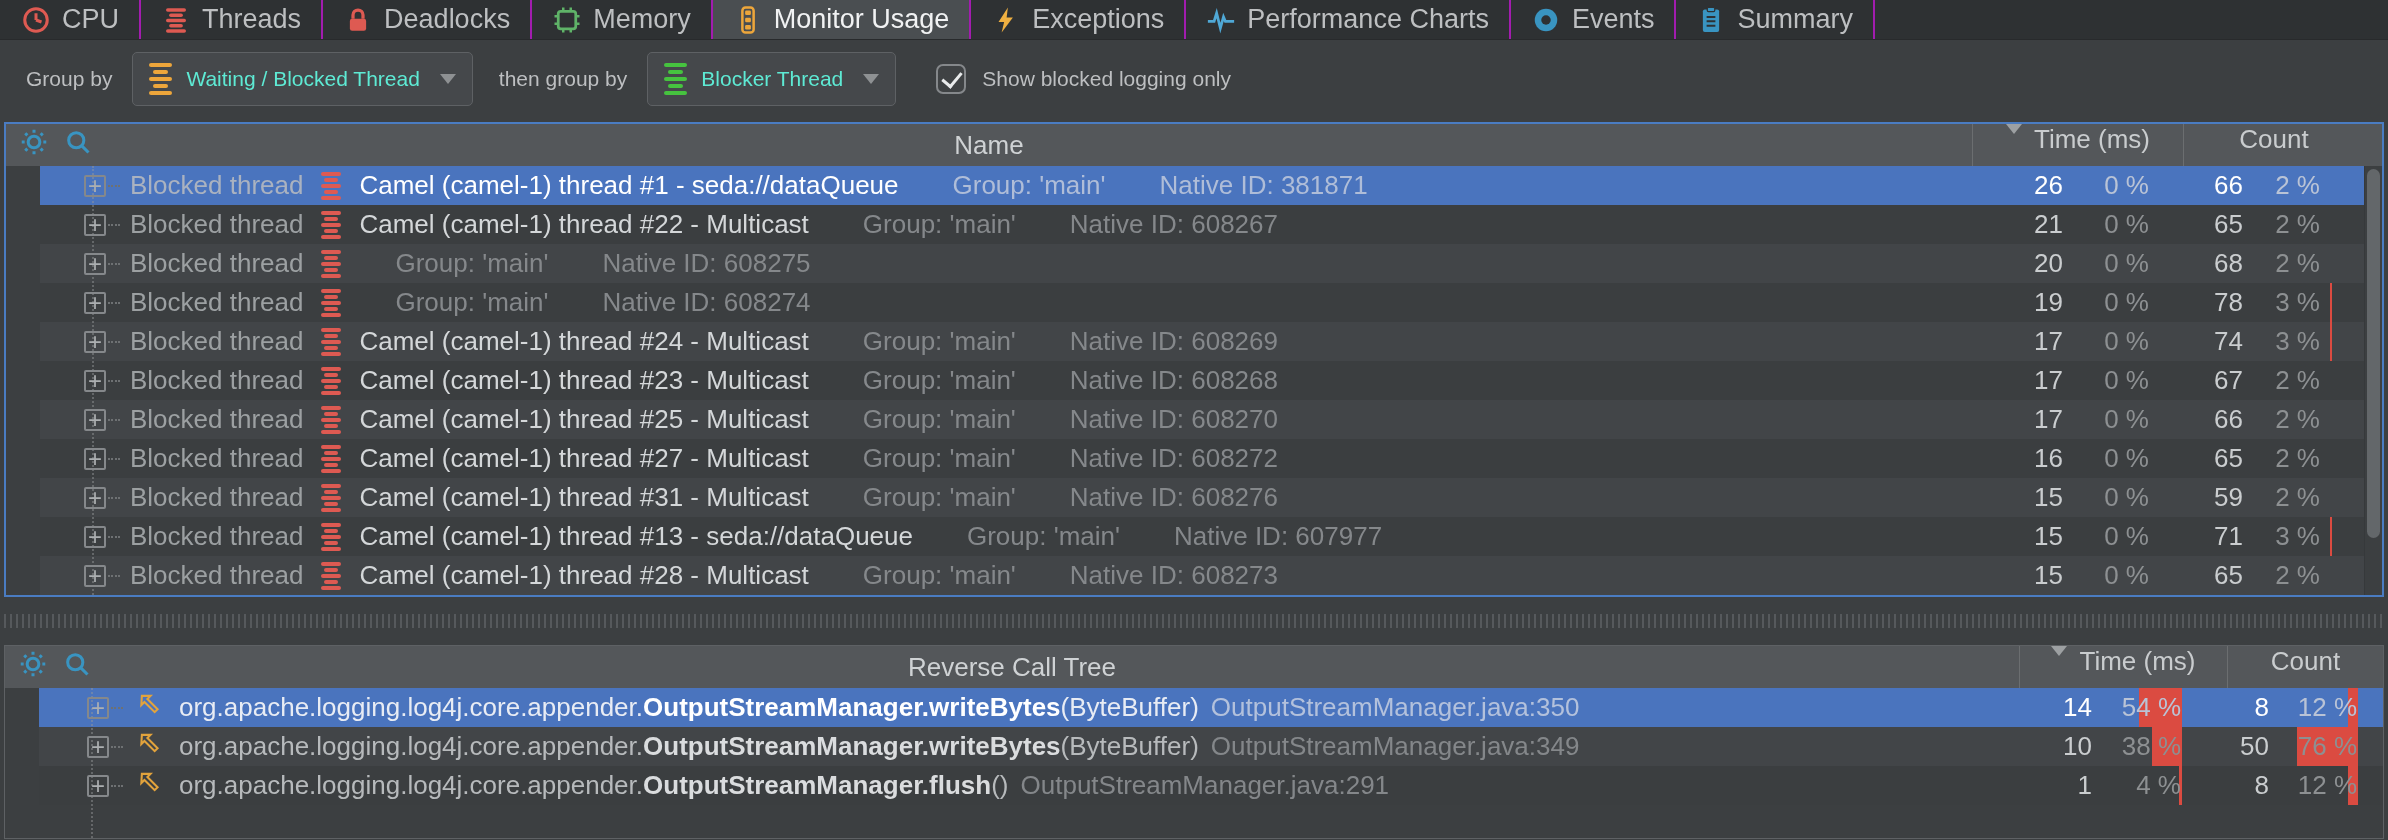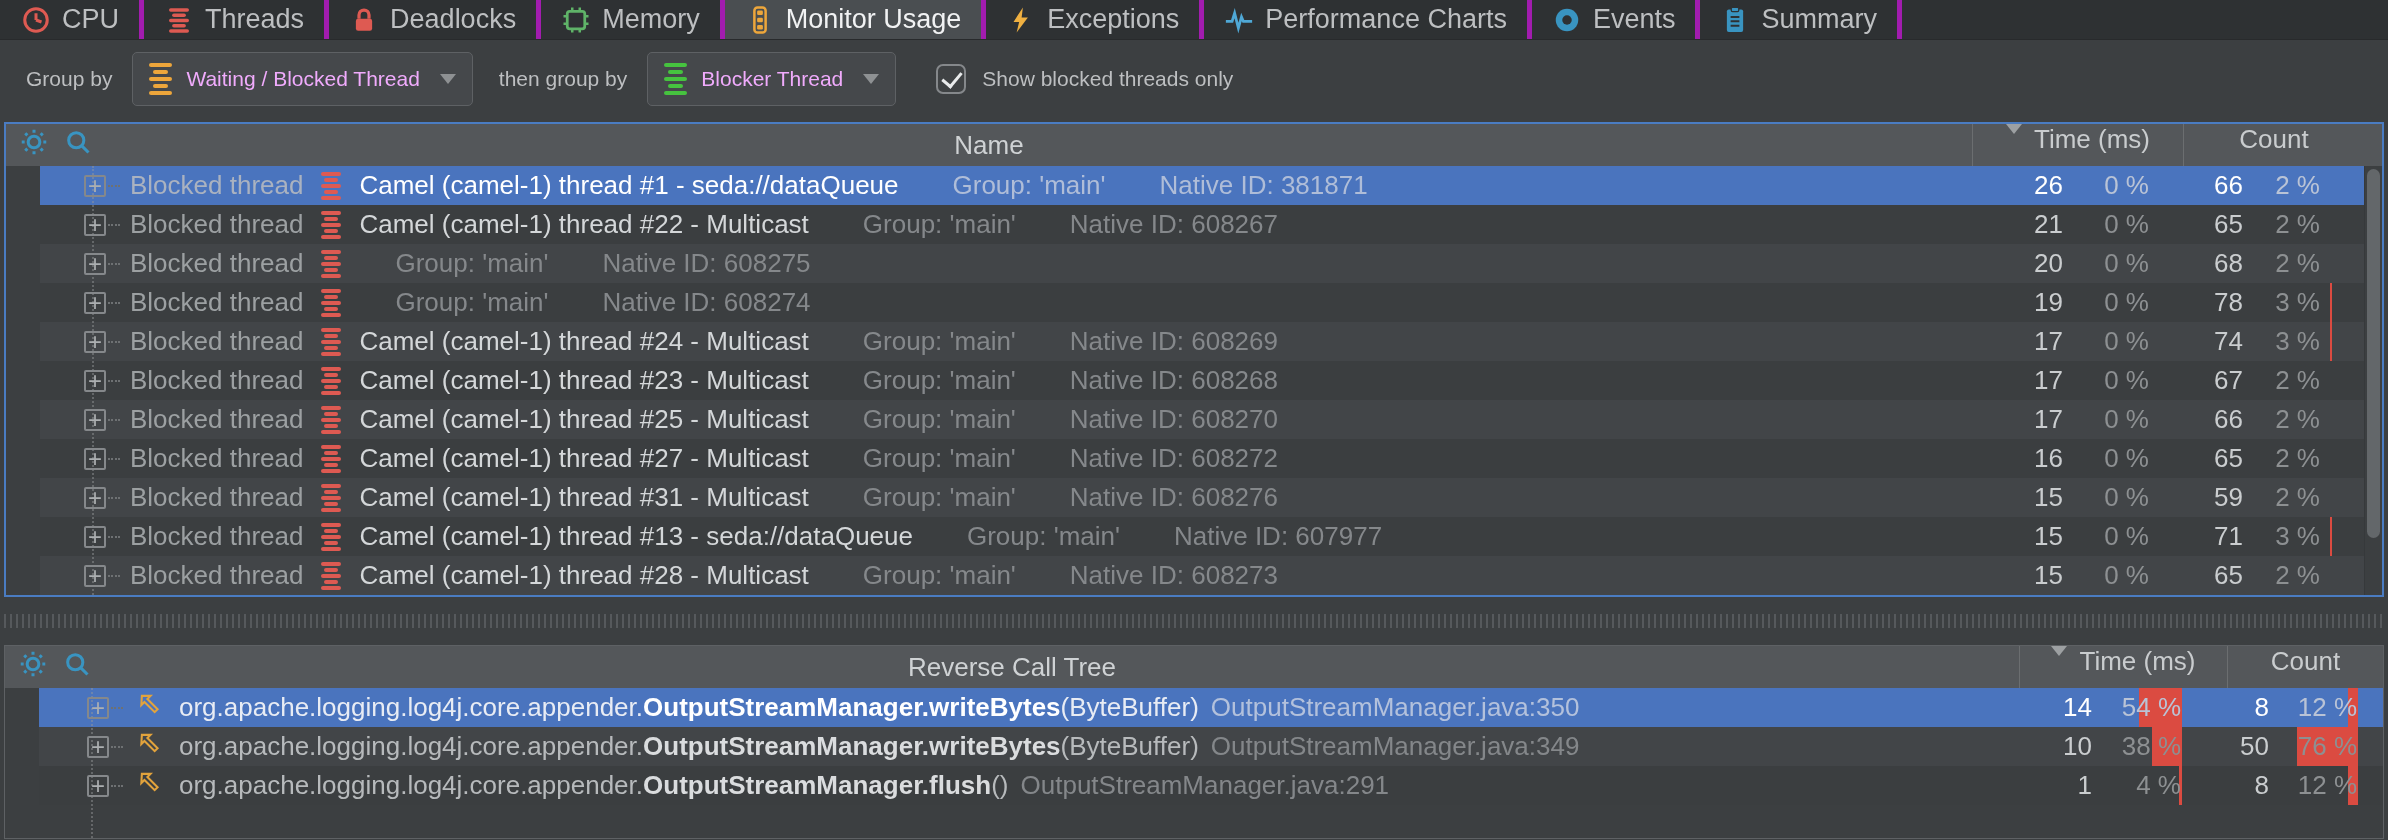--- a/index.html
+++ b/index.html
@@ -4,28 +4,28 @@
 <style>
   * { margin:0; padding:0; box-sizing:border-box; }
   html,body { background:#26282A; }
   .app{
     position:relative; width:2388px; height:840px; overflow:hidden;
     background:#3C3F41; font-family:"Liberation Sans", sans-serif;
     -webkit-font-smoothing:antialiased;
   }
   
   .tabbar{ display:flex; align-items:stretch; height:40px; background:#2E3133; border-bottom:1px solid #282A2C; }
-  .tab{ display:flex; align-items:center; gap:11px; padding:8px 20px; font-size:27px; color:#BDBFC1; border-right:5px solid #a21caf; cursor:default; }
+  .tab{ display:flex; align-items:center; gap:11px; padding:8px 20px; font-size:27px; color:#BDBFC1; border-right:2px solid #a21caf; cursor:default; }
   .tab:first-child{ border-left:1px solid #2E3133; }
   .tab.active{ background:#4A4E51; color:#F1F2F3; }
   .tab svg{ display:block; }
   
   .toolbar{ height:78px; display:flex; align-items:center; padding-left:26px; font-size:21px; color:#BDBFC1; background:#3C3F41; }
   .tlabel{ margin-right:20px; }
-  .dropdown{ display:flex; align-items:center; height:54px; background:#45484B; border:1px solid #5E6164; border-radius:5px; padding:0 16px; gap:14px; color:#f0abfc; margin-right:26px; }
+  .dropdown{ display:flex; align-items:center; height:54px; background:#45484B; border:1px solid #5E6164; border-radius:5px; padding:0 16px; gap:14px; color:#5eead4; margin-right:26px; }
   .caret{ width:0; height:0; border-left:8px solid transparent; border-right:8px solid transparent; border-top:10px solid #8E9193; margin-left:6px; }
   .bars{ display:flex; flex-direction:column; gap:3px; align-items:center; width:23px; }
   .bars i{ display:block; height:4px; border-radius:2px; background:currentColor; }
   .bars i:nth-child(odd){ width:23px; } .bars i:nth-child(even){ width:15px; }
   .bars.orange{ color:var(--orange,#EDA63B); } .bars.green{ color:var(--green,#46C33F); } .bars.red{ color:var(--red,#E8524A); }
   .checkbox-wrap{ display:flex; align-items:center; gap:16px; margin-left:14px; cursor:default; }
   .checkbox{ width:30px; height:30px; border:2px solid #85888B; border-radius:7px; background:#3F4244; position:relative; }
   .checkbox-wrap.checked .checkbox::after{ content:""; position:absolute; left:8px; top:2px; width:9px; height:16px; border-right:3.5px solid #E9EBEC; border-bottom:3.5px solid #E9EBEC; transform:rotate(40deg); }
   
   .panel{ position:absolute; left:4px; right:4px; background:#3C3F41; display:flex; flex-direction:column; }
@@ -208,21 +208,21 @@
           <i></i>
           <i></i>
           <i></i>
           <i></i>
         </span>
       <span>Blocker Thread</span>
       <span class="caret"></span>
     </div>
     <div class="checkbox-wrap checked" id="blocked-checkbox">
       <span class="checkbox"></span>
-      <span>Show blocked threads only</span>
+      <span>Show blocked logging only</span>
     </div>
   </div>
 
   <div class="panel p1">
     <div class="panel-header">
       <div class="header-icons">
         <span><svg width="28" height="28" viewBox="0 0 24 24">
               <g stroke="#3994C1" stroke-width="2.6" fill="none">
                 <circle cx="12" cy="12" r="5"></circle>
                 <path d="M12 4V1.5M12 22.5V20M4 12H1.5M22.5 12H20M6.3 6.3L4.5 4.5M19.5 19.5l-1.8-1.8M6.3 17.7l-1.8 1.8M19.5 4.5l-1.8 1.8"></path>

